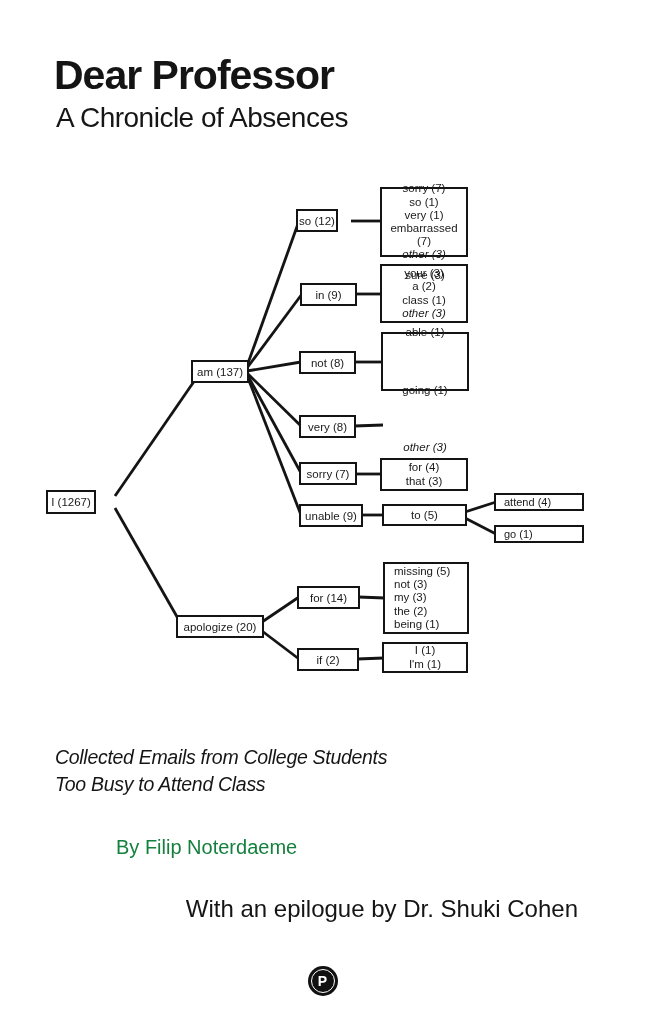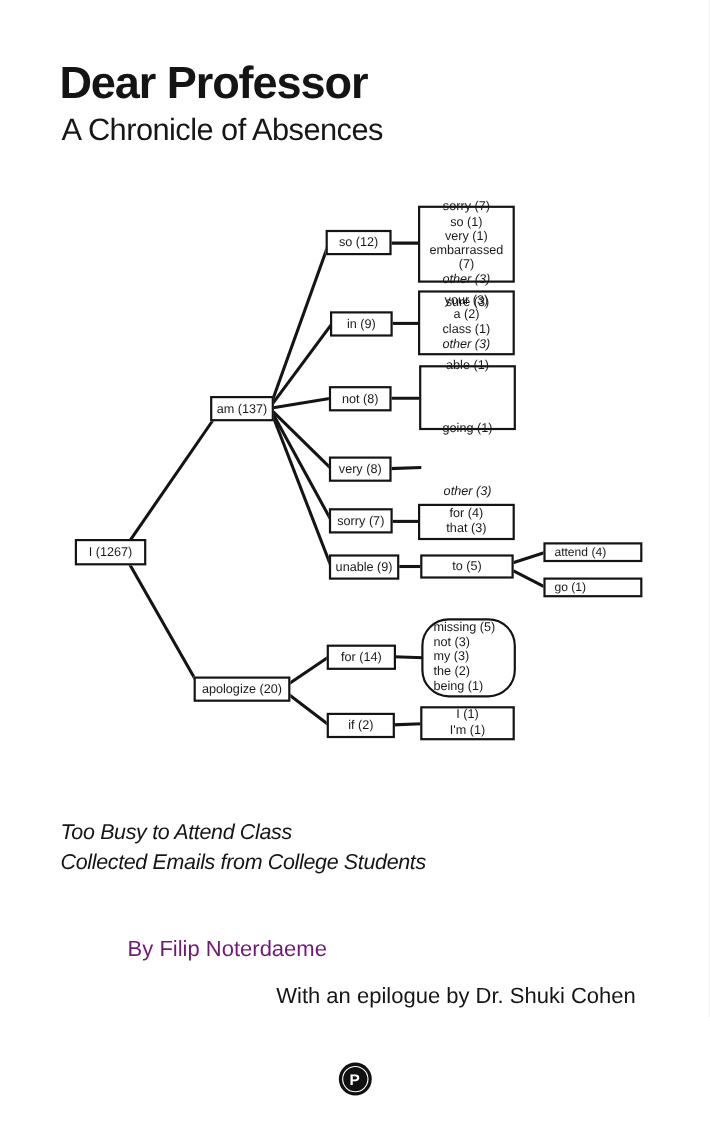--- a/index.html
+++ b/index.html
@@ -45,25 +45,25 @@
   .leaf.left { text-align: left; padding-left: 9px; }
   .leaf .ln { display: block; }
   .leaf .it { font-style: italic; }
   .tagline {
     position: absolute; left: 55px; top: 744px;
     font-size: 19.5px; font-style: italic; line-height: 27px;
     color: #151515; letter-spacing: -0.3px;
   }
   .author {
     position: absolute; left: 116px; top: 836px;
-    font-size: 20px; color: #701a75; margin-top: 16px;
+    font-size: 20px; color: #15803d;
   }
   .epilogue {
     position: absolute; right: 67px; top: 895px;
-    font-size: 20px; color: #151515;
+    font-size: 24px; color: #151515;
   }
   .logo {
     position: absolute; left: 0; right: 0; top: 966px;
     margin: 0 auto;
     width: 30px; height: 30px; border-radius: 50%;
     background: #111111;
     display: flex; align-items: center; justify-content: center;
   }
   .logo-inner {
     width: 24px; height: 24px; border-radius: 50%;
@@ -97,23 +97,23 @@
     <line x1="355" y1="474" x2="382" y2="474"></line>
     <line x1="361" y1="515" x2="384" y2="515"></line>
     <line x1="465" y1="512" x2="496" y2="502"></line>
     <line x1="465" y1="518" x2="496" y2="534"></line>
     <line x1="262" y1="622" x2="299" y2="597"></line>
     <line x1="262" y1="631" x2="299" y2="659"></line>
     <line x1="358" y1="597" x2="385" y2="598"></line>
     <line x1="357" y1="659" x2="384" y2="658"></line>
   </svg>
 
-  <div class="node" style="left:68px; top:490px; width:65px; height:24px;">I (1267)</div>
+  <div class="node" style="left:46px; top:490px; width:50px; height:24px;">I (1267)</div>
   <div class="node" style="left:191px; top:360px; width:58px;">am (137)</div>
-  <div class="node" style="left:296px; top:209px; width:60px;">so (12)</div>
+  <div class="node" style="left:296px; top:209px; width:42px;">so (12)</div>
   <div class="node" style="left:300px; top:283px; width:57px;">in (9)</div>
   <div class="node" style="left:299px; top:351px; width:57px;">not (8)</div>
   <div class="node" style="left:299px; top:415px; width:57px;">very (8)</div>
   <div class="node" style="left:299px; top:462px; width:58px;">sorry (7)</div>
   <div class="node" style="left:299px; top:504px; width:64px;">unable (9)</div>
   <div class="node" style="left:382px; top:504px; width:85px; height:22px;">to (5)</div>
   <div class="node left" style="left:494px; top:493px; width:90px; height:18px; font-size:11px;text-align:right;">attend (4)</div>
   <div class="node left" style="left:494px; top:525px; width:90px; height:18px; font-size:11px;">go (1)</div>
   <div class="node" style="left:176px; top:615px; width:88px;">apologize (20)</div>
   <div class="node" style="left:297px; top:586px; width:63px;">for (14)</div>
@@ -135,35 +135,35 @@
   <div class="leaf" style="left:381px; top:332px; width:88px; height:59px;gap:44px;">
     <span class="ln">sure (3)</span>
     <span class="ln">able (1)</span>
     <span class="ln">going (1)</span>
     <span class="ln it">other (3)</span>
   </div>
   <div class="leaf" style="left:380px; top:458px; width:88px; height:33px;">
     <span class="ln">for (4)</span>
     <span class="ln">that (3)</span>
   </div>
-  <div class="leaf left" style="left:383px; top:562px; width:86px; height:72px;border-radius:25px;">
+  <div class="leaf left" style="left:383px; top:562px; width:86px; height:72px;">
     <span class="ln">missing (5)</span>
     <span class="ln">not (3)</span>
     <span class="ln">my (3)</span>
     <span class="ln">the (2)</span>
     <span class="ln">being (1)</span>
   </div>
   <div class="leaf" style="left:382px; top:642px; width:86px; height:31px;">
     <span class="ln">I (1)</span>
     <span class="ln">I'm (1)</span>
   </div>
 
   <div class="tagline">
+    <div>Collected Emails from College Students</div>
     <div>Too Busy to Attend Class</div>
-    <div>Collected Emails from College Students</div>
   </div>
   <div class="author">By Filip Noterdaeme</div>
   <div class="epilogue">With an epilogue by Dr. Shuki Cohen</div>
 
   <div class="logo">
     <div class="logo-inner">P</div>
   </div>
 
 </div>
 

